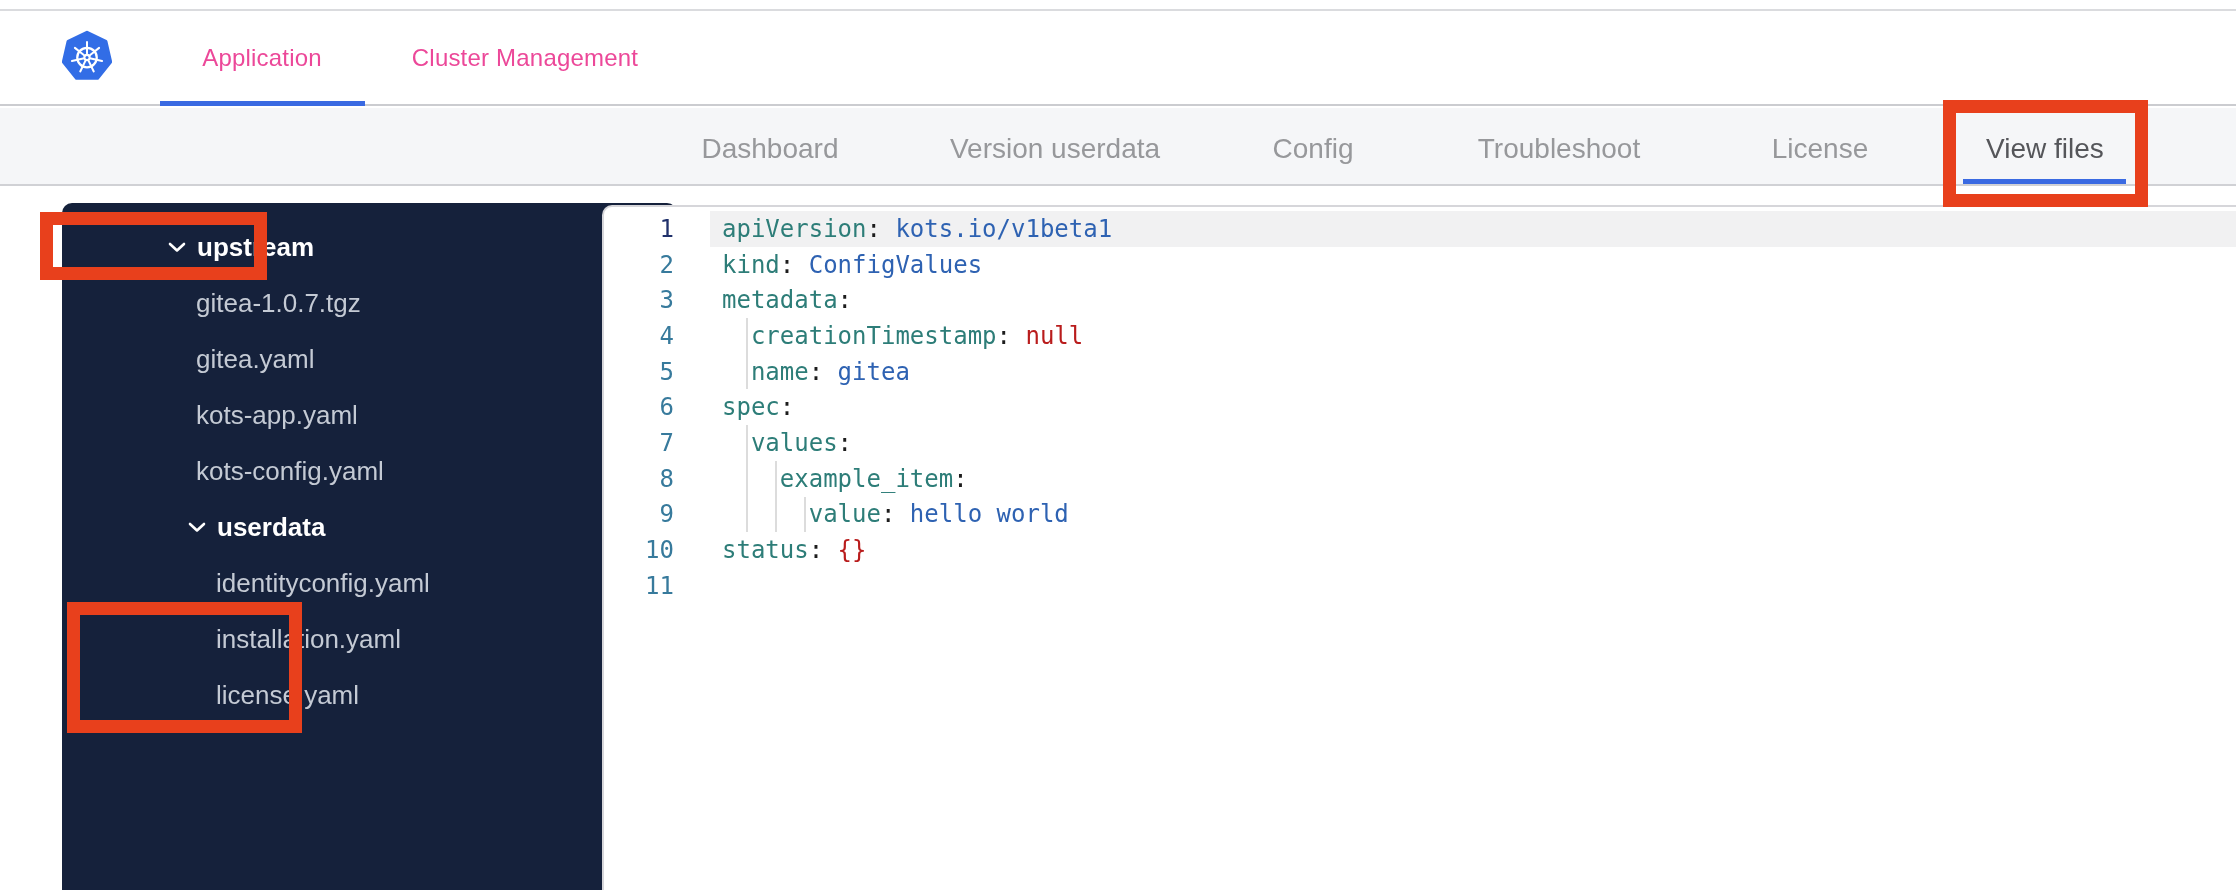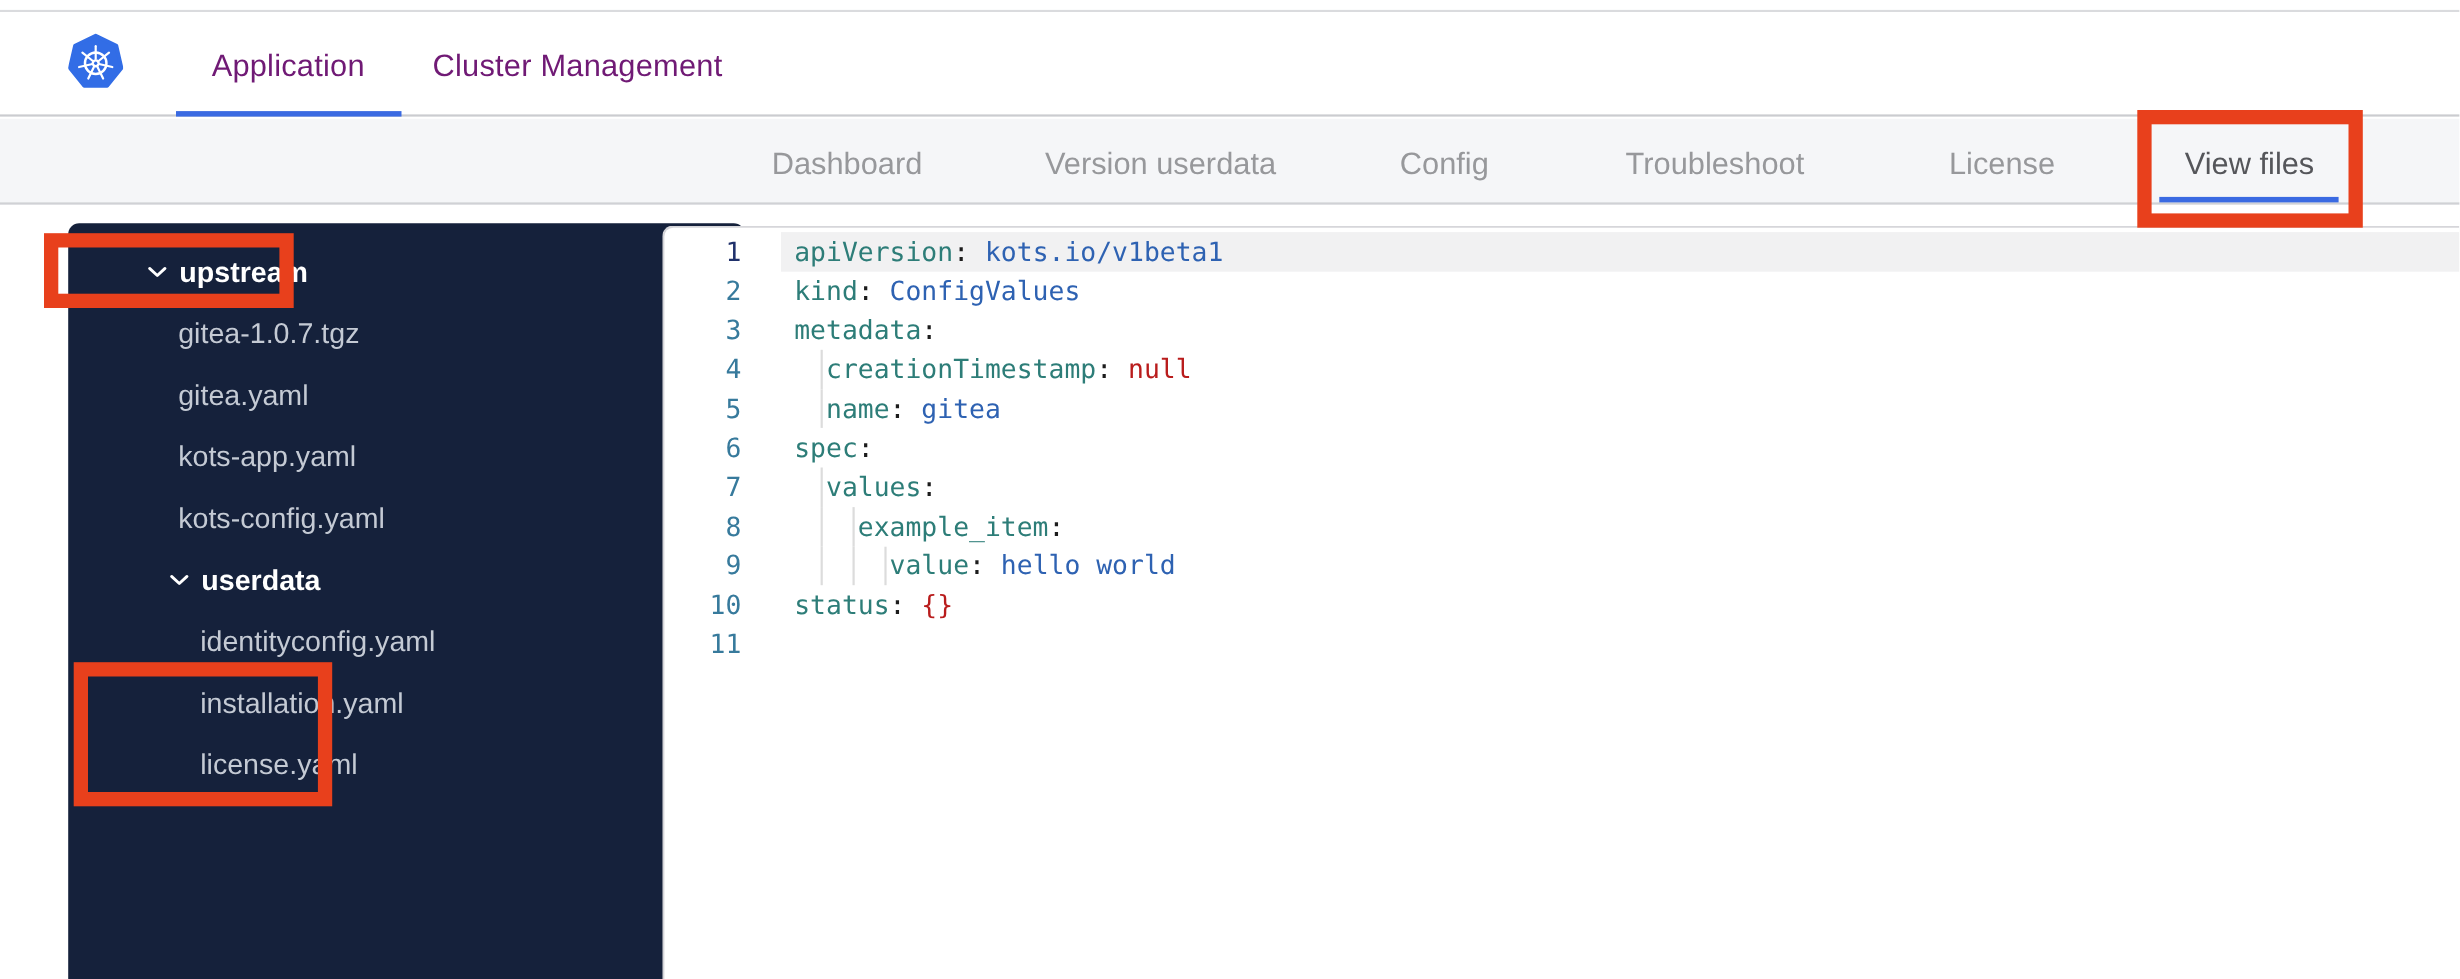--- a/index.html
+++ b/index.html
@@ -5,35 +5,35 @@
   * { margin:0; padding:0; box-sizing:border-box; }
   html,body { width:2236px; height:890px; background:#fff; overflow:hidden;
               font-family:"Liberation Sans","DejaVu Sans",sans-serif; }
   #stage { position:relative; width:2236px; height:890px; background:#fff; }
 
   
   .top-hairline { position:absolute; top:9px; left:0; right:0; height:2px; background:#dadbde; }
   .app-header { position:absolute; top:11px; left:0; right:0; height:95px; background:#fff;
                 border-bottom:2px solid #cbccd0; }
   .k8s-logo { position:absolute; left:62px; top:19px; width:50px; height:53px; }
-  .hdr-tab { position:absolute; top:33px; transform:translateX(-50%); font-size:28px;
-             color:#701a75; letter-spacing:.2px; white-space:nowrap; cursor:pointer; }
+  .hdr-tab { position:absolute; top:33px; transform:translateX(-50%); font-size:24px;
+             color:#ec4899; letter-spacing:.2px; white-space:nowrap; cursor:pointer; }
   .hdr-underline { position:absolute; left:160px; bottom:-2px; width:205px; height:5px; background:#3a6ae2; }
 
   
   .sub-nav { position:absolute; top:108px; left:0; right:0; height:78px; background:#f5f6f8;
              border-bottom:2px solid #d0d1d5; }
   .sub-tab { position:absolute; top:25px; transform:translateX(-50%); font-size:28px;
              color:#97989b; white-space:nowrap; cursor:pointer; }
   .sub-tab.active { color:#55565a; }
   .sub-underline { position:absolute; left:1963px; top:71px; width:163px; height:5px; background:#3a6ae2; }
 
   
   .file-tree { position:absolute; left:62px; top:203px; width:615px; bottom:0;
-               background:#15213b; border-radius:10px 10px 0 0; padding-top:16px; }
+               background:#15213b; border-radius:10px 10px 0 0; padding-top:16px;padding-left:34px; }
   .tree-row { height:56px; display:flex; align-items:center; font-size:26px;
               color:#c4cad4; cursor:pointer; white-space:nowrap; }
   .tree-row.folder { color:#fff; font-weight:bold; }
   .tree-row.selected { background:#263a58; color:#fff; font-weight:bold; }
   .tree-chevron { display:inline-flex; width:18px; margin-right:11px; flex:0 0 auto; }
 
   
   .editor { position:absolute; left:602px; top:205px; right:0; bottom:0; background:#fff;
             border-left:2px solid #d6d6da; border-top:2px solid #d6d6da;
             border-top-left-radius:10px; overflow:hidden; }

